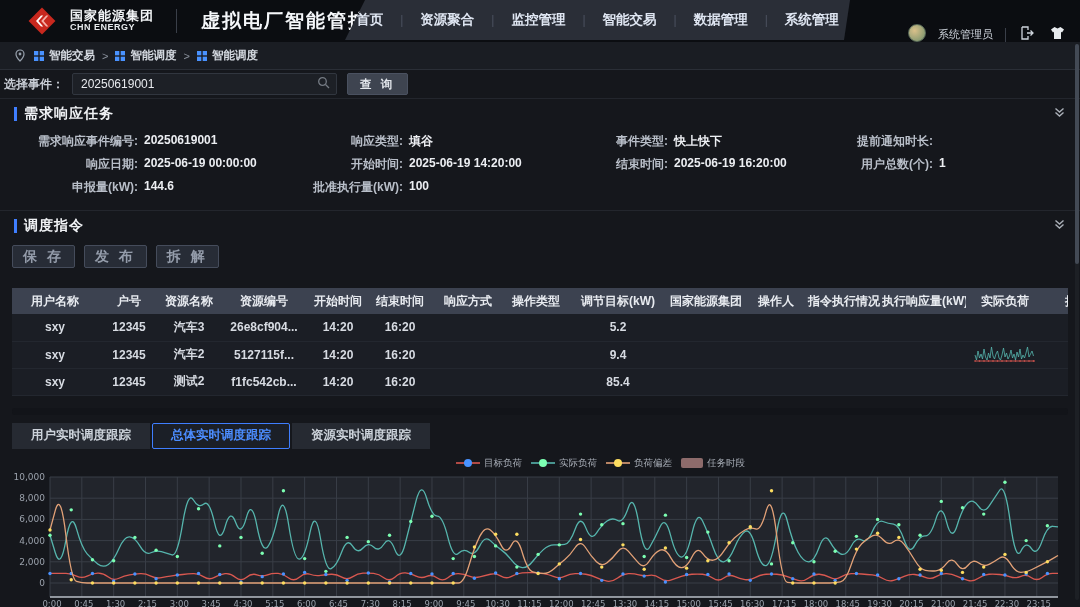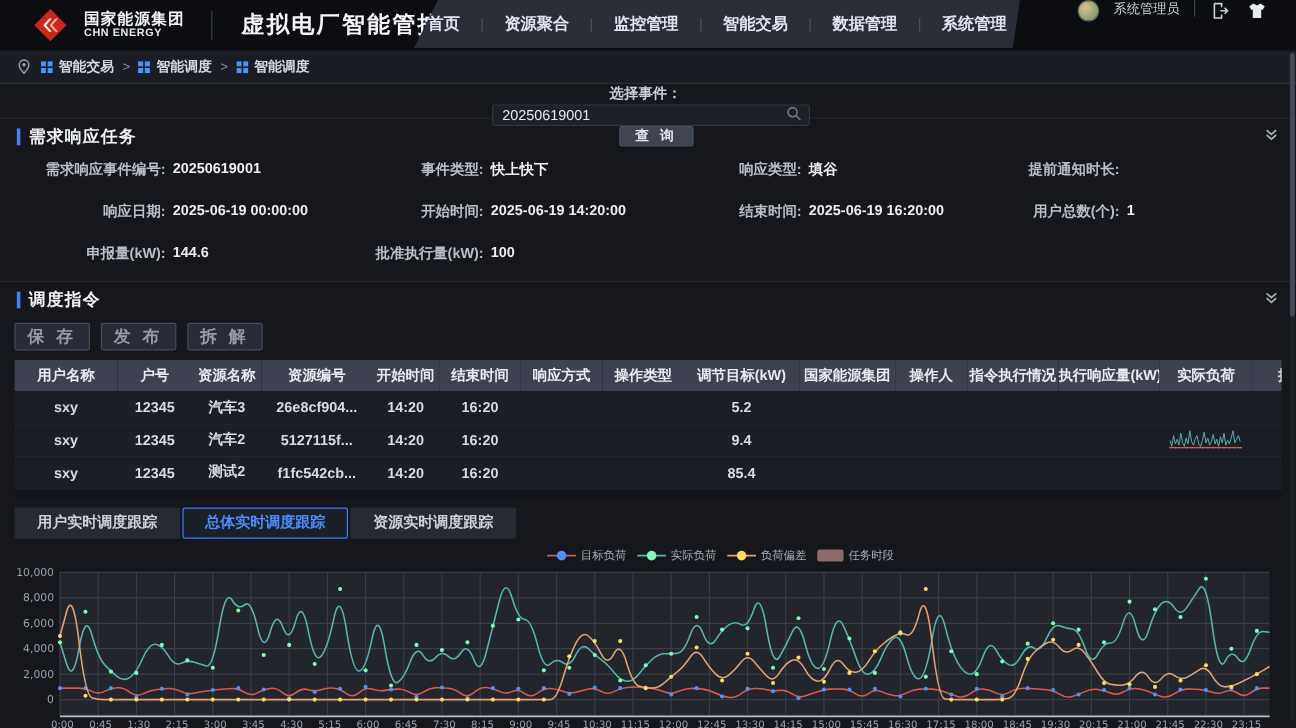--- a/index.html
+++ b/index.html
@@ -12,59 +12,59 @@
   .brand-text { line-height:1.05; }
   .brand-cn { font-size:13px; font-weight:bold; color:#f2f4f6; letter-spacing:1px; }
   .brand-en { font-size:9px; font-weight:bold; color:#e8ebee; letter-spacing:.5px; }
   .brand-divider { width:1px; height:24px; background:#3a3f49; margin:0 12px 0 10px; }
   .app-title { font-size:19px; font-weight:bold; color:#f5f7fa; letter-spacing:2px; }
   .main-nav { position:absolute; left:345px; top:0; height:40px; width:505px; background:#2a2e37;
               clip-path:polygon(20px 0,100% 0,calc(100% - 6px) 100%,0 100%);
               display:flex; align-items:center; justify-content:center; gap:0; padding:0 20px; }
   .nav-item { font-size:13.5px; font-weight:bold; color:#dfe6f2; padding:0 17px; cursor:pointer; white-space:nowrap; }
   .nav-sep { color:#4c5260; font-size:12px; }
-  .header-right { position:absolute; right:24px; top:0; height:42px; display:flex; align-items:flex-start; gap:12px; }
+  .header-right { position:absolute; right:14px; top:0; height:42px; display:flex; align-items:flex-end; gap:12px; }
   .avatar { width:18px; height:18px; border-radius:50%; background:radial-gradient(circle at 35% 35%,#d9c08a,#6f8f6a); border:1px solid #5a6b5a; }
   .user-name { font-size:11px; color:#cdd3db; }
   .hr-divider { width:1px; height:14px; background:#3a3f49; }
   .hdr-icon { width:18px; height:18px; display:flex; align-items:center; justify-content:center; cursor:pointer; }
 
   
   .breadcrumb-bar { height:28px; background:#1a1d23; border-bottom:1px solid #2a2e36; display:flex; align-items:center; padding-left:14px; gap:8px; }
   .crumb { display:flex; align-items:center; gap:5px; font-size:11.5px; font-weight:bold; color:#d4d9e0; }
   .crumb-sep { color:#8a919c; font-size:11px; margin:0 2px; }
 
   
-  .search-row { height:29px; display:flex; align-items:center; padding-left:4px; border-bottom:1px solid #23262d;flex-direction:column; }
+  .search-row { height:29px; display:flex; align-items:center; padding-left:4px; border-bottom:1px solid #23262d; }
   .search-label { font-size:12px; font-weight:bold; color:#c9ced6; margin-right:8px; }
   .search-box { width:265px; height:22px; background:#1d2026; border:1px solid #31363f; border-radius:2px;
                 display:flex; align-items:center; }
   .search-box input { flex:1; background:transparent; border:none; outline:none; color:#e8eaee; font-size:12px; padding:0 8px; font-family:inherit; }
   .search-glyph { margin-right:6px; opacity:.7; }
   .query-btn { margin-left:10px; height:22px; padding:0 12px; background:#3e4450; color:#e3e7ec; border:1px solid #4a5160;
                border-radius:2px; font-size:11.5px; font-weight:bold; letter-spacing:3px; cursor:pointer; }
 
   
   .section-header { display:flex; align-items:center; height:30px; padding:0 14px; margin-top:0; }
   .blue-bar { width:3px; height:14px; background:#3f7eff; margin-right:7px; }
   .section-title { font-size:14px; font-weight:bold; color:#f0f2f5; letter-spacing:1px; }
   .collapse-icon { margin-left:auto; cursor:pointer; }
 
-  .fields-grid { display:grid; grid-template-columns:265px 265px 265px 1fr; row-gap:18px; padding:4px 10px 14px 10px; border-bottom:1px solid #23262d; }
+  .fields-grid { display:grid; grid-template-columns:265px 265px 265px 1fr; row-gap:6px; padding:4px 10px 14px 10px; border-bottom:1px solid #23262d; }
   .field { display:flex; font-size:12px; }
   .field-label { width:128px; text-align:right; color:#b9bfc9; font-weight:bold; flex-shrink:0; }
   .field-value { color:#eceef2; margin-left:6px; font-weight:bold; }
 
   
   .btn-row { display:flex; gap:9px; padding:4px 12px 8px 12px; }
   .tool-btn { min-width:44px; height:23px; padding:0 10px; background:#272c36; border:1px solid #454c5b; border-radius:2px;
               color:#949caa; font-size:14px; font-weight:bold; letter-spacing:3px; cursor:pointer; }
 
   
-  .table-wrap { margin:0 12px; overflow:hidden; width:1056px; }
+  .table-wrap { margin:12px 12px; overflow:hidden; width:1056px; }
   table { border-collapse:collapse; table-layout:fixed; }
   th { background:#3c4250; color:#e8ebf0; font-size:12px; font-weight:bold; height:26px; text-align:center; white-space:nowrap; overflow:hidden; }
   td { height:27px; text-align:center; font-size:12px; color:#d7dbe2; background:#1b1e25; border-bottom:1px solid #23272f; white-space:nowrap; overflow:hidden; font-weight:bold; }
   .hscroll-strip { height:7px; margin:0 12px; background:#121419; border-radius:3px; }
 
   
   .tabs-row { display:flex; margin:8px 12px 0 12px; gap:2px; }
   .tab { height:26px; display:flex; align-items:center; padding:0 18px; font-size:12.5px; font-weight:bold; cursor:pointer;
          background:#262a32; color:#ccd2da; border:1px solid transparent; }
   .tab.active { background:#1b1f27; color:#4c8dff; border:1px solid #3f7eff; border-radius:2px; }
@@ -187,26 +187,26 @@
         <path d="M2.5 2.5 L6.5 6 L10.5 2.5 M2.5 6.5 L6.5 10 L10.5 6.5" fill="none" stroke="#aab0b8" stroke-width="1.4"></path>
       </svg>
   </span>
 </div>
 <div class="fields-grid" id="task-fields">
     <div class="field">
       <span class="field-label">需求响应事件编号:</span>
       <span class="field-value">20250619001</span>
     </div>
     <div class="field">
+      <span class="field-label">响应类型:</span>
+      <span class="field-value">填谷</span>
+    </div>
+    <div class="field">
       <span class="field-label">事件类型:</span>
       <span class="field-value">快上快下</span>
-    </div>
-    <div class="field">
-      <span class="field-label">响应类型:</span>
-      <span class="field-value">填谷</span>
     </div>
     <div class="field">
       <span class="field-label">提前通知时长:</span>
       <span class="field-value"></span>
     </div>
     <div class="field">
       <span class="field-label">响应日期:</span>
       <span class="field-value">2025-06-19 00:00:00</span>
     </div>
     <div class="field">

